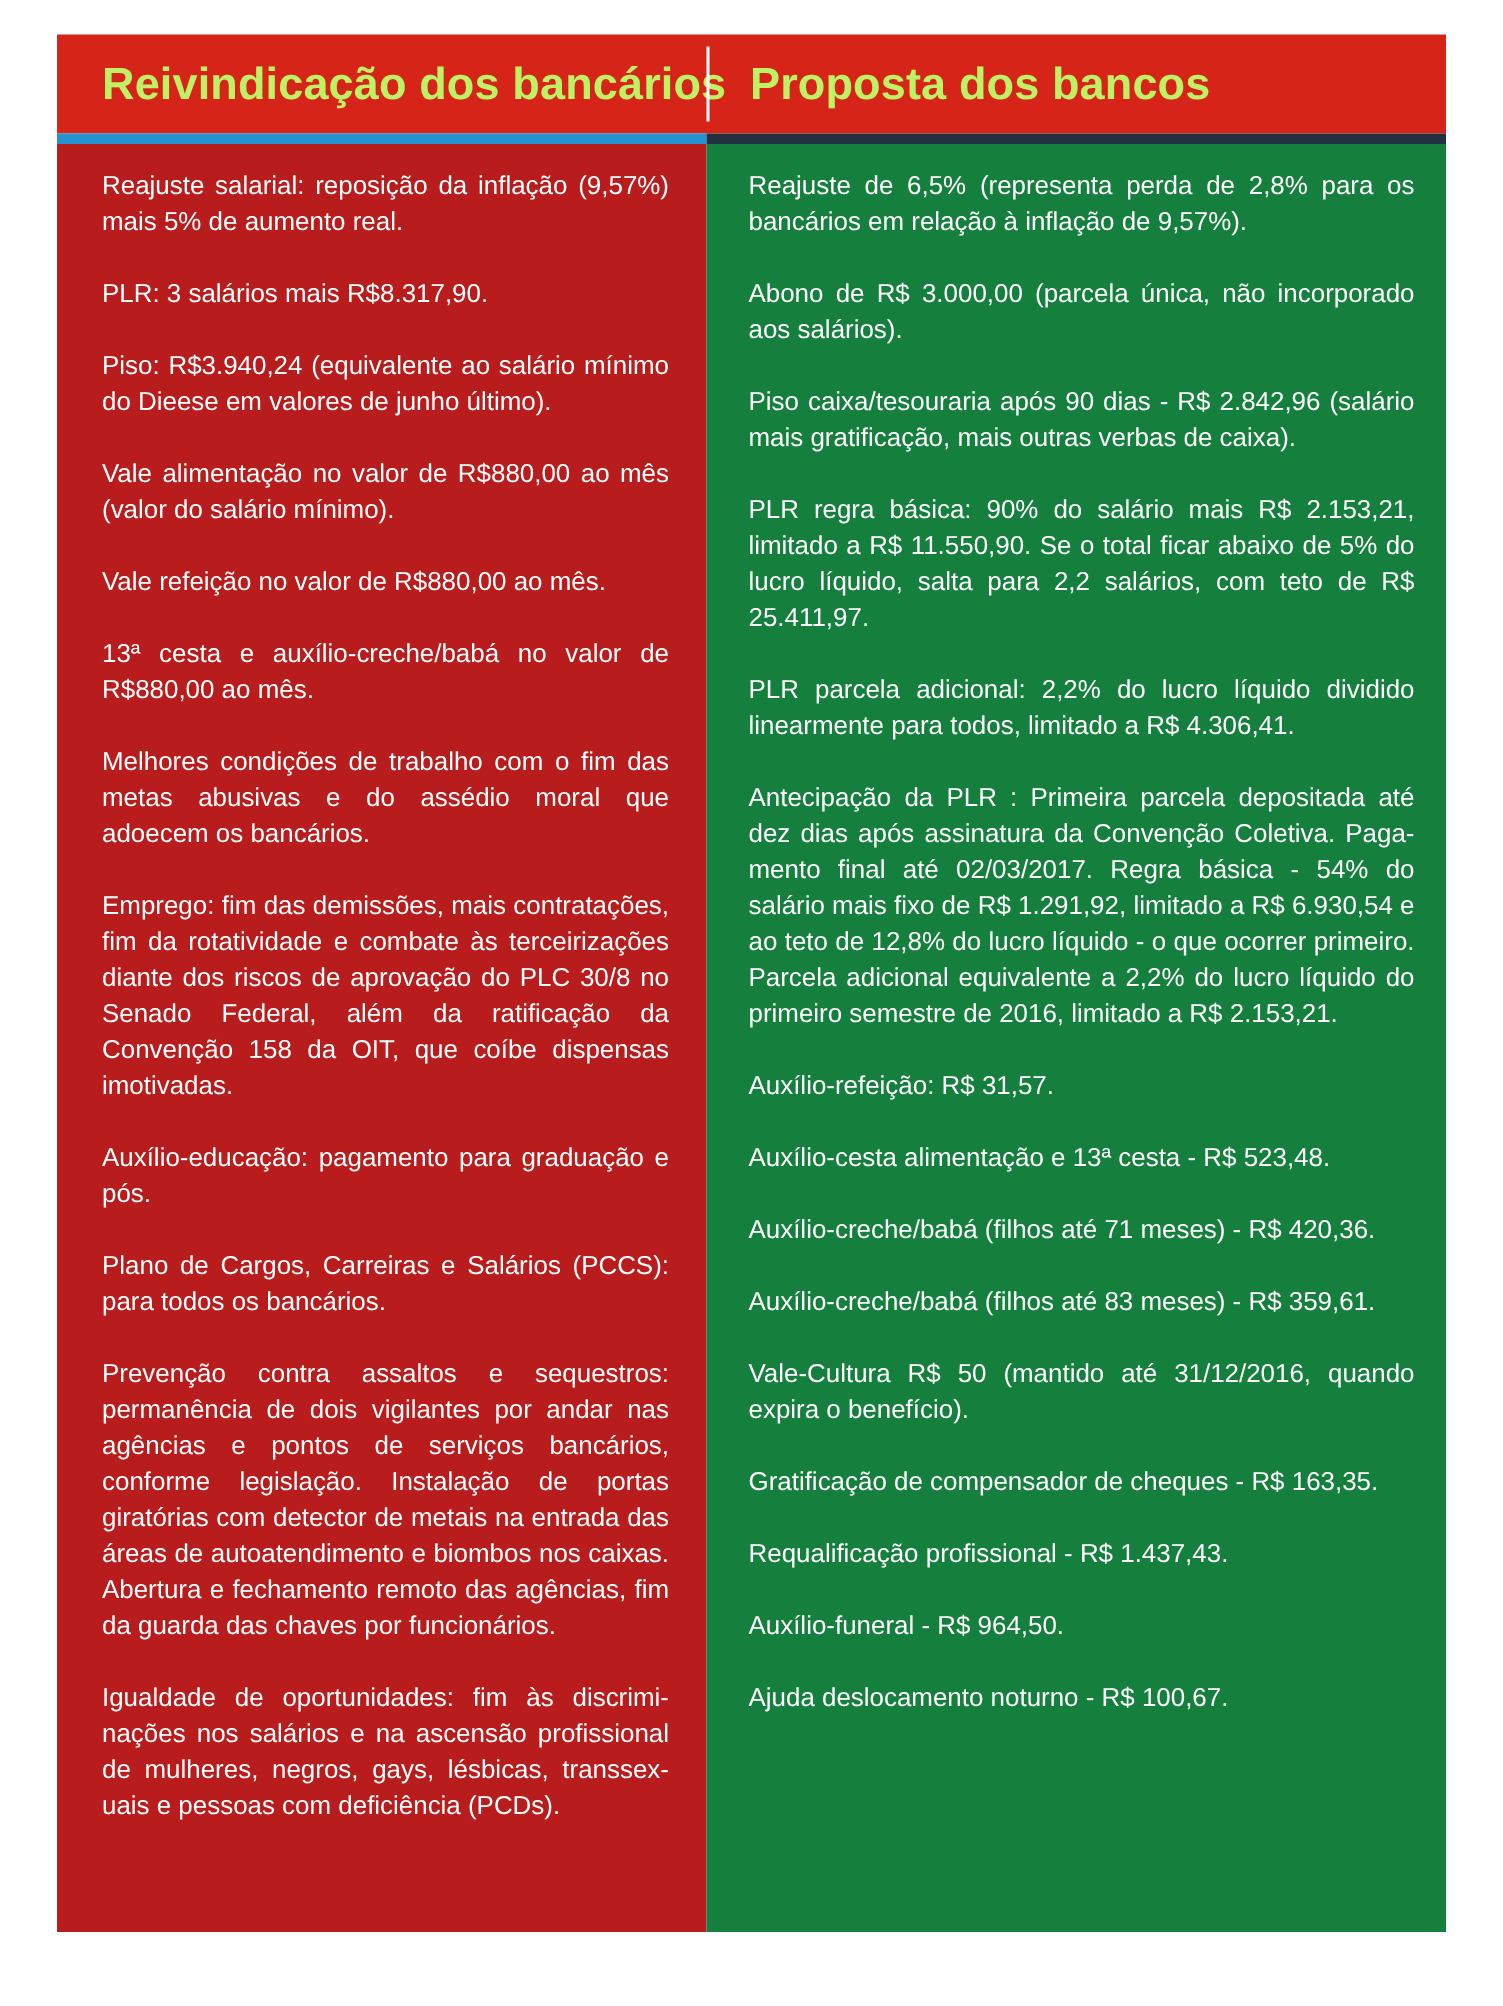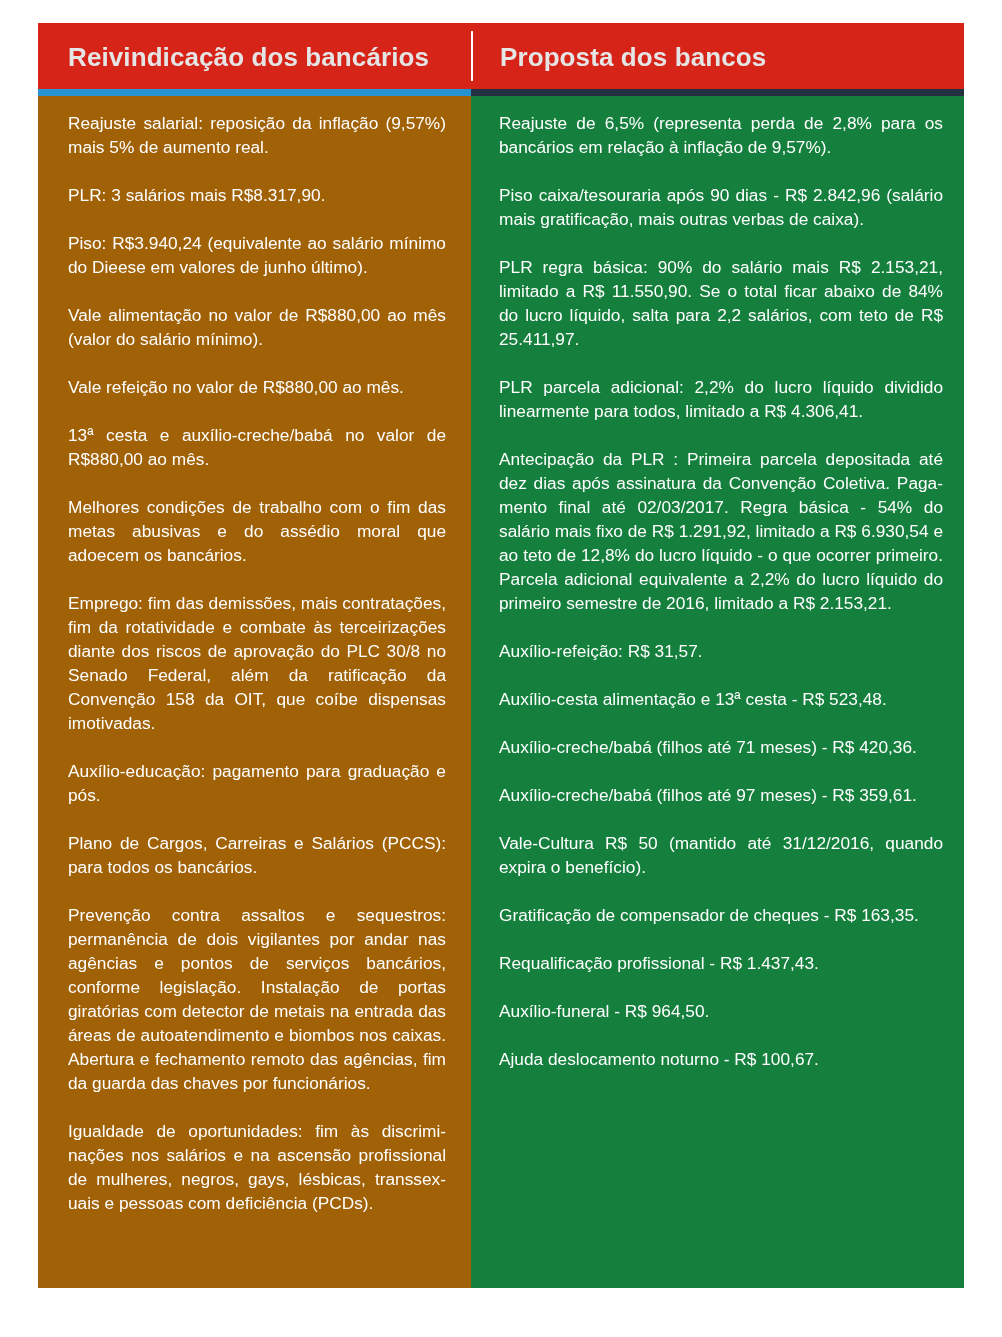--- a/index.html
+++ b/index.html
@@ -25,23 +25,23 @@
     position: absolute;
     left: 0;
     top: 0;
     width: 926px;
     height: 66px;
     background: #d62418;
   }
   .header-title {
     position: absolute;
     top: 18px;
-    color: #e5e5e5;
+    color: #bef264;
     font-weight: bold;
-    font-size: 26px;
+    font-size: 30px;
     line-height: 32px;
     white-space: nowrap;
     letter-spacing: 0.1px;
   }
   .header-title.left { left: 30px; }
   .header-title.right { left: 462px; }
   .header-divider {
     position: absolute;
     left: 433px;
     top: 8px;
@@ -58,21 +58,21 @@
   .strip.right { left: 433px; width: 493px; background: #22303f; }
 
   .col {
     position: absolute;
     top: 73px;
     height: 1192px;
   }
   .col.left {
     left: 0;
     width: 433px;
-    background: #a16207;
+    background: #b91c1c;
   }
   .col.right {
     left: 433px;
     width: 493px;
     background: #15803d;
   }
   .col-body {
     position: absolute;
     top: 15px;
     color: #ffffff;
@@ -116,28 +116,29 @@
       <p class="item">Auxílio-educação: pagamento para gradu­ação e pós.</p>
       <p class="item">Plano de Cargos, Carreiras e Salários (PCCS): para todos os bancários.</p>
       <p class="item">Prevenção contra assaltos e sequestros: permanência de dois vigilantes por andar nas agências e pontos de serviços bancários, conforme legislação. Instalação de portas giratórias com detector de metais na entrada das áreas de autoatendimento e biombos nos caixas. Abertura e fechamento remoto das agências, fim da guarda das chaves por funcionários.</p>
       <p class="item">Igualdade de oportunidades: fim às discrimi­nações nos salários e na ascensão profissional de mulheres, negros, gays, lésbicas, transsex­uais e pessoas com deficiência (PCDs).</p>
     </div>
   </div>
 
   <div class="col right">
     <div class="col-body">
       <p class="item">Reajuste de 6,5% (representa perda de 2,8% para os bancários em relação à inflação de 9,57%).</p>
+      <p class="item">Abono de R$ 3.000,00 (parcela única, não incorporado aos salários).</p>
       <p class="item">Piso caixa/tesouraria após 90 dias - R$ 2.842,96 (salário mais gratificação, mais outras verbas de caixa).</p>
-      <p class="item">PLR regra básica: 90% do salário mais R$ 2.153,21, limitado a R$ 11.550,90. Se o total ficar abaixo de 84% do lucro líquido, salta para 2,2 salários, com teto de R$ 25.411,97.</p>
+      <p class="item">PLR regra básica: 90% do salário mais R$ 2.153,21, limitado a R$ 11.550,90. Se o total ficar abaixo de 5% do lucro líquido, salta para 2,2 salários, com teto de R$ 25.411,97.</p>
       <p class="item">PLR parcela adicional: 2,2% do lucro líquido dividido linearmente para todos, limitado a R$ 4.306,41.</p>
       <p class="item">Antecipação da PLR : Primeira parcela depositada até dez dias após assinatura da Convenção Coletiva. Paga­mento final até 02/03/2017. Regra básica - 54% do salário mais fixo de R$ 1.291,92, limitado a R$ 6.930,54 e ao teto de 12,8% do lucro líquido - o que ocorrer primeiro. Parcela adicional equivalente a 2,2% do lucro líquido do primeiro semestre de 2016, limitado a R$ 2.153,21.</p>
       <p class="item">Auxílio-refeição: R$ 31,57.</p>
       <p class="item">Auxílio-cesta alimentação e 13ª cesta - R$ 523,48.</p>
       <p class="item">Auxílio-creche/babá (filhos até 71 meses) - R$ 420,36.</p>
-      <p class="item">Auxílio-creche/babá (filhos até 97 meses) - R$ 359,61.</p>
+      <p class="item">Auxílio-creche/babá (filhos até 83 meses) - R$ 359,61.</p>
       <p class="item">Vale-Cultura R$ 50 (mantido até 31/12/2016, quando expira o benefício).</p>
       <p class="item">Gratificação de compensador de cheques - R$ 163,35.</p>
       <p class="item">Requalificação profissional - R$ 1.437,43.</p>
       <p class="item">Auxílio-funeral - R$ 964,50.</p>
       <p class="item">Ajuda deslocamento noturno - R$ 100,67.</p>
     </div>
   </div>
 
 </div>
 

